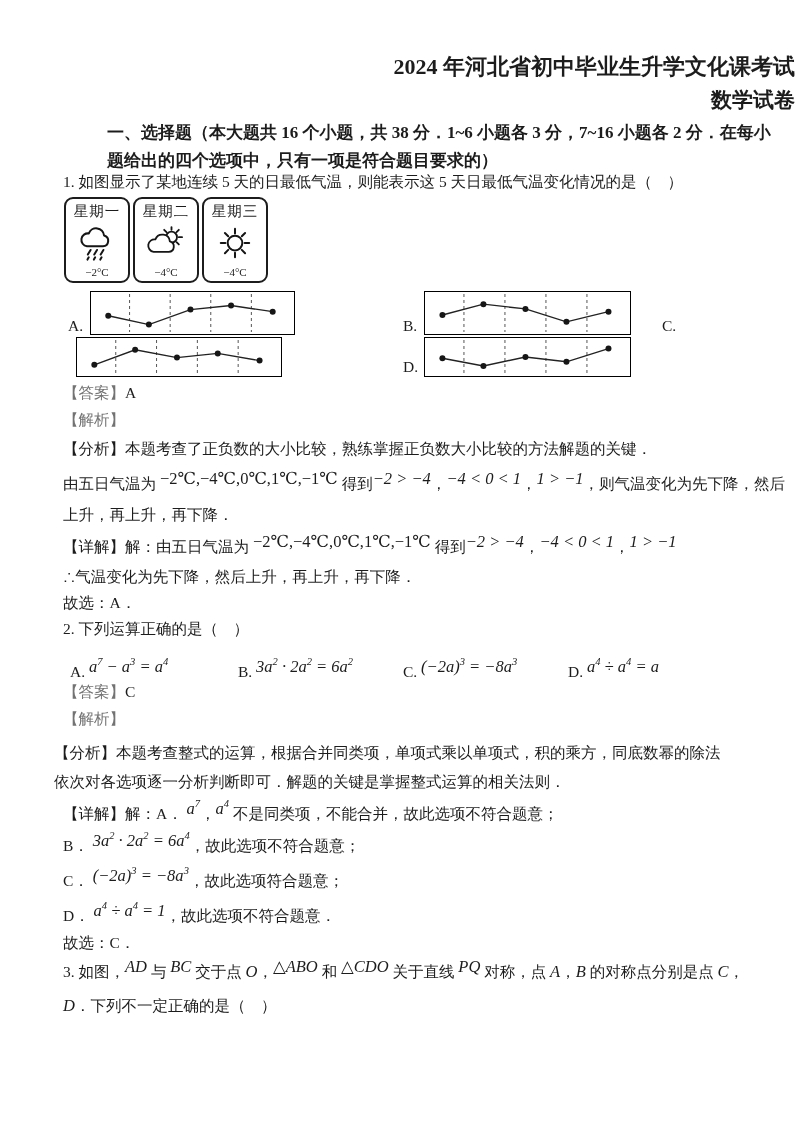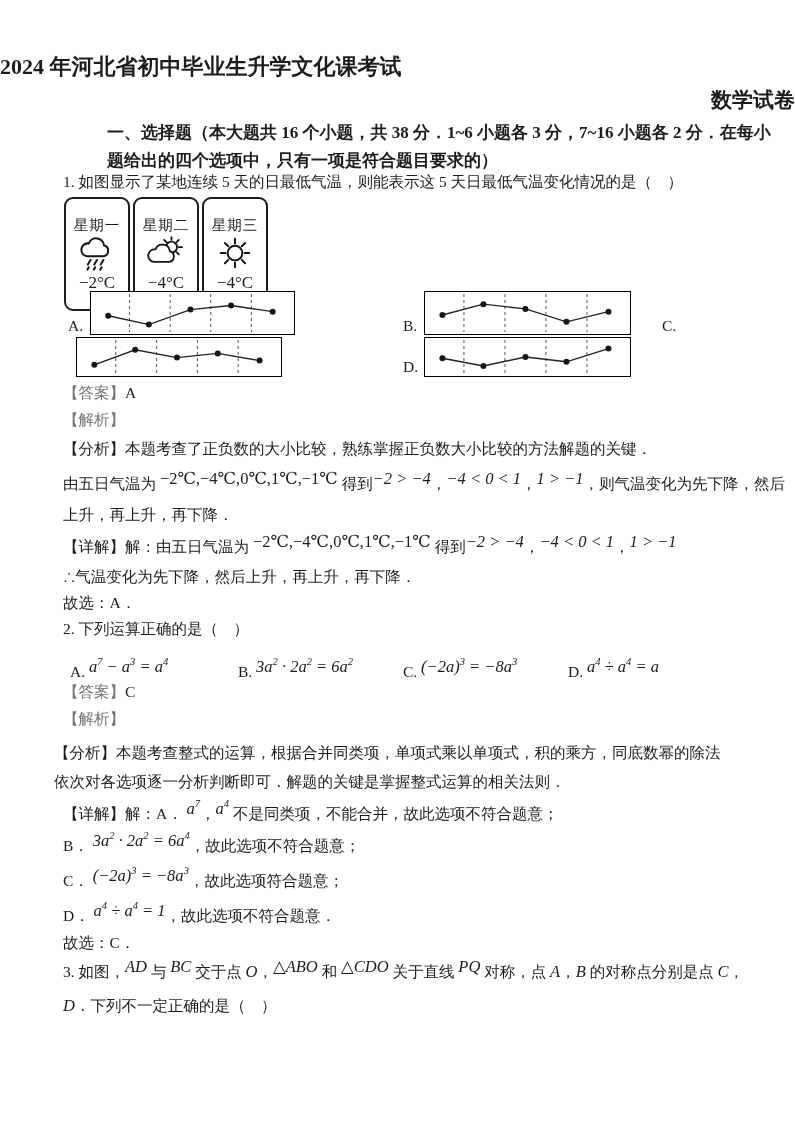--- a/index.html
+++ b/index.html
@@ -6,35 +6,35 @@
   html,body { margin:0; padding:0; }
   body {
     width:795px; height:1125px; background:#ffffff; position:relative;
     font-family:"Liberation Serif","DejaVu Serif",serif; color:#1c1c1c;
     overflow:hidden;
   }
   .abs { position:absolute; }
   .t { font-size:15.5px; white-space:nowrap; line-height:20px; }
   .wrap { white-space:normal; }
   .blue { color:#737373; }
-  .title1 { left:0; width:795px; text-align:left; top:52px; font-size:22px; font-weight:bold; }
+  .title1 { left:0; width:795px; text-align:right; top:52px; font-size:22px; font-weight:bold; }
   .title2 { left:0; width:795px; text-align:right; top:86px; font-size:21px; font-weight:bold; }
   .section { left:63px; top:119px; width:672px; font-size:17px; font-weight:bold;
              line-height:28px; white-space:normal;margin-left:44px; }
   .fml { font-style:italic; font-size:16.5px; }
   .fml.up { font-style:normal; }
   .raise { position:relative; top:-5px; display:inline-block; }
   sup { font-size:10.5px; }
   .weather { left:64px; top:197px; display:flex; gap:3px; }
   .wcard { width:60px; height:76px; border:2px solid #1c1c1c; border-radius:9px;
            display:flex; flex-direction:column; align-items:center;
-           justify-content:space-between; padding:17px 1px; background:#fff; }
+           justify-content:space-between; padding:3px 1px; background:#fff; }
   .wday { font-size:14.5px; letter-spacing:1px; }
   .wicon svg { display:block; }
-  .wtemp { font-size:17px; }
+  .wtemp { font-size:11px; }
   .chartbox { border:1.5px solid #000; background:#fff; }
   .optlabel { font-size:15.5px; }
 </style>
 </head>
 <body>
 
 <div>
 
   <div class="abs title1">2024 年河北省初中毕业生升学文化课考试</div>
   <div class="abs title2">数学试卷</div>

